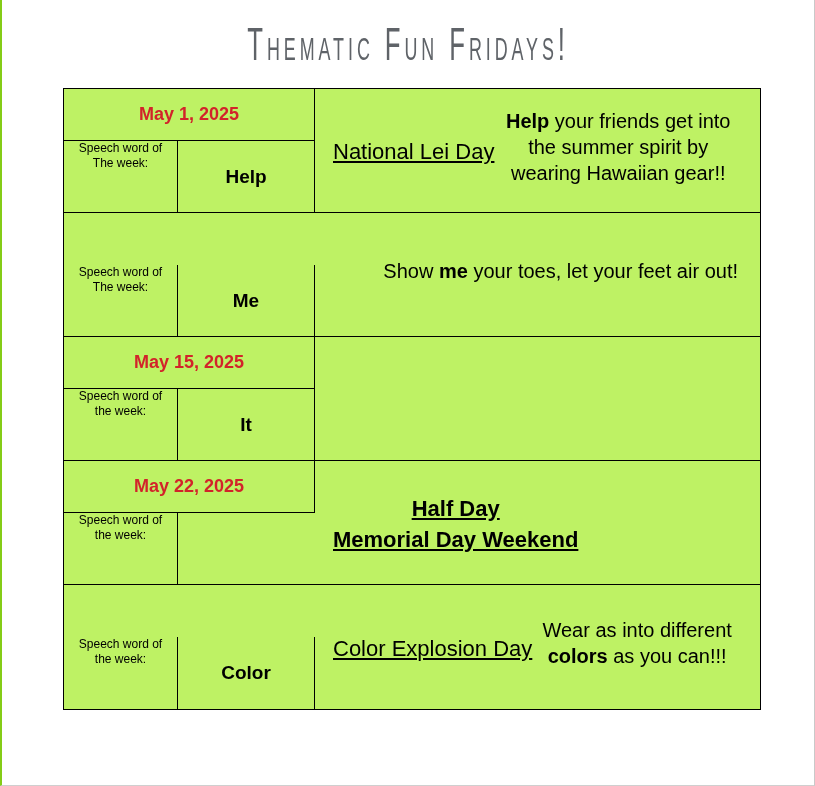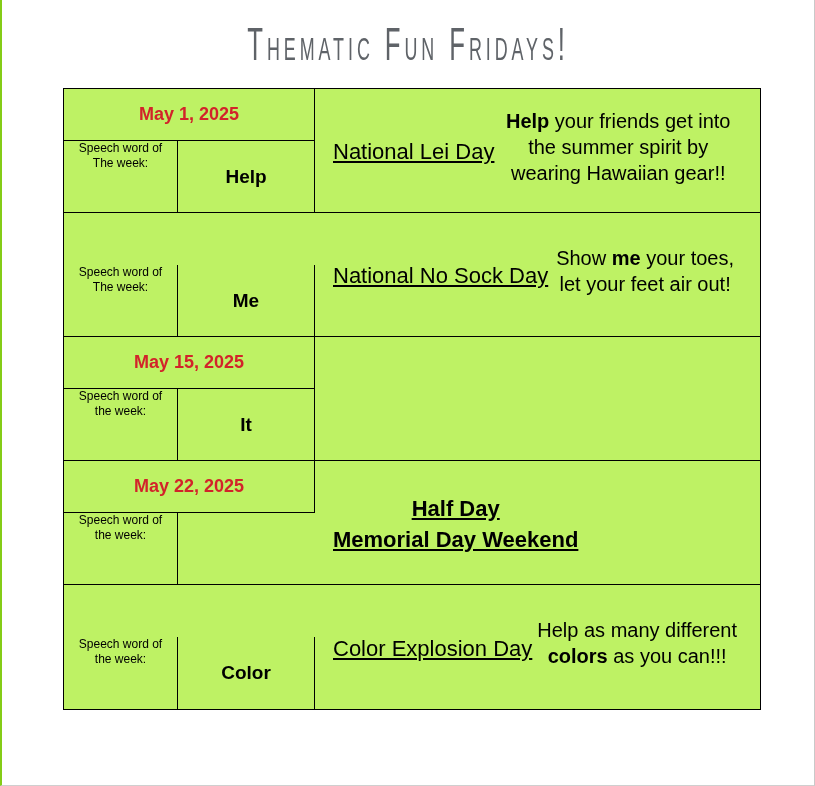--- a/index.html
+++ b/index.html
@@ -149,24 +149,20 @@
 
     <div class="row-group">
       <div class="label-cell">
         <span>Speech word of</span>
         <span>The week:</span>
       </div>
       <div class="word-cell">
         <span>Me</span>
       </div>
       <div class="desc-cell">
-        <div class="event-title">
-          <span class="tline">National No Sock Day</span>
-
-        </div>
         <div class="event-desc">
           <span><span>Show </span><b>me</b><span> your toes, let your feet air out!</span></span>
         </div>
       </div>
     </div>
 
     <div class="row-group">
       <div class="date-cell">
         <span>May 15, 2025</span>
       </div>
@@ -205,19 +201,19 @@
       </div>
       <div class="word-cell">
         <span>Color</span>
       </div>
       <div class="desc-cell">
         <div class="event-title">
           <span class="tline">Color Explosion Day</span>
 
         </div>
         <div class="event-desc">
-          <span><span>Help as many different </span><b>colors</b><span> as you can!!!</span></span>
+          <span><span>Wear as into different </span><b>colors</b><span> as you can!!!</span></span>
         </div>
       </div>
     </div>
 
   </div>
 </div>
 
 </body></html>

